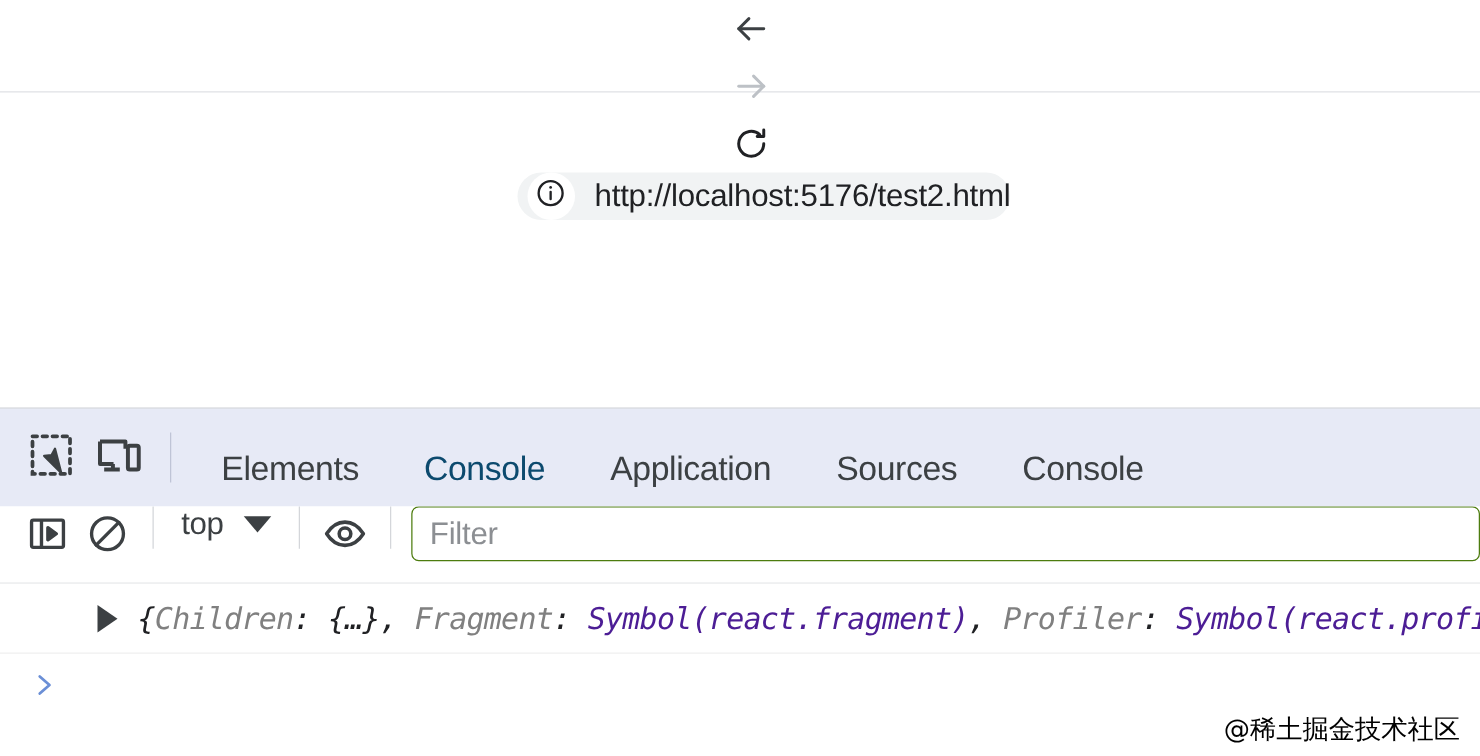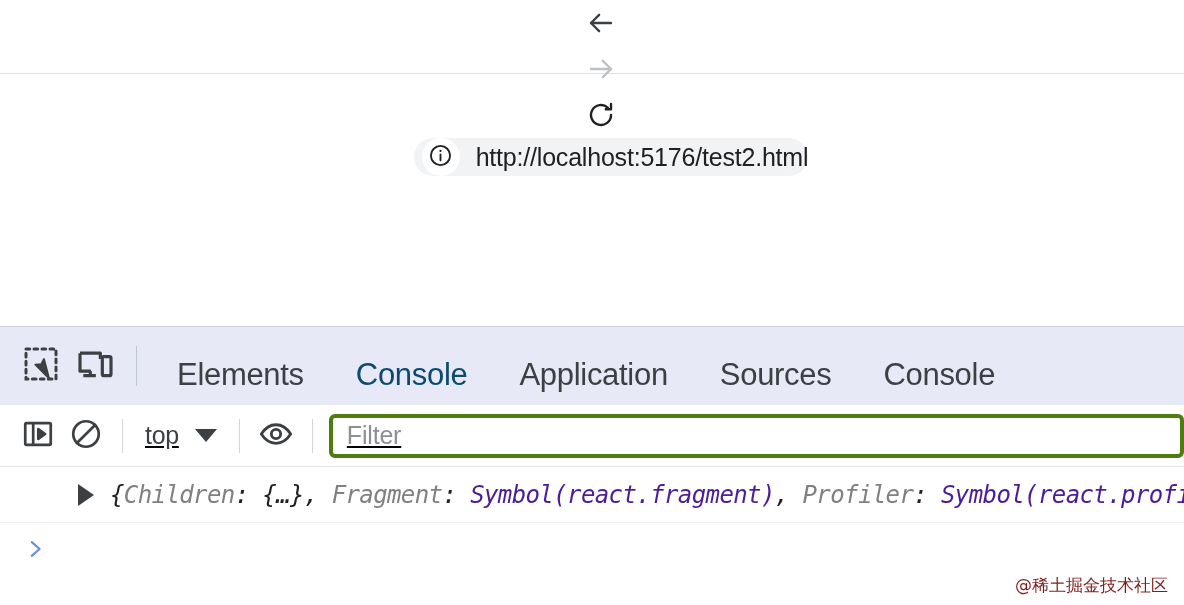--- a/index.html
+++ b/index.html
@@ -105,21 +105,21 @@
   }
   .dt-tool-icon:first-child { margin-left: 14px; }
   .dt-sep {
     width: 1px;
     height: 40px;
     background: #bfc4d6;
     margin: 0 14px;
     flex: 0 0 auto;
   }
   .dt-tab {
-    font-size: 31px;
+    font-size: 27px;
     color: #3c4043;
     padding: 0 26px;
     height: 78px;
     line-height: 78px;
     white-space: nowrap;
     flex: 0 0 auto;
     position: relative;
     letter-spacing: -0.3px;
     margin-top: 17px;
   }
@@ -134,25 +134,24 @@
     bottom: 0;
     height: 5px;
     background: #1a56d6;
   }
 
   
   .dt-console-toolbar {
     height: 62px;
     background: #ffffff;
     display: flex;
-    align-items: center;
+    align-items: flex-start;
     border-bottom: 1px solid #e3e5e8;
     box-sizing: border-box;
     overflow: hidden;
-    text-decoration: underline;
   }
   .ct-icon {
     width: 48px;
     height: 48px;
     display: flex;
     align-items: center;
     justify-content: center;
     flex: 0 0 auto;
   }
   .ct-icon.first { margin-left: 14px; }
@@ -177,21 +176,21 @@
   }
   .caret-down {
     width: 0; height: 0;
     border-left: 11px solid transparent;
     border-right: 11px solid transparent;
     border-top: 13px solid #3c4043;
   }
   .ct-filter {
     flex: 1 1 auto;
     height: 44px;
-    border: 4px solid #4d7c0f;
+    border: 1px solid #4d7c0f;
     border-radius: 6px;
     display: flex;
     align-items: center;
     padding: 0 14px;
     box-sizing: border-box;
     margin-left: 4px;
     min-width: 0;
   }
   .ct-filter-text {
     font-size: 25px;
@@ -246,22 +245,22 @@
     color: #6b8fd6;
     font-family: "Liberation Sans", sans-serif;
     font-weight: 400;
     line-height: 1;
   }
 
   .watermark {
     position: absolute;
     right: 16px;
     bottom: 8px;
-    font-size: 17px;
-    color: #7f1d1d;
+    font-size: 21px;
+    color: #000000;
     font-family: "DejaVu Sans", sans-serif;
     white-space: nowrap;
   }
 </style>
 </head>
 <body>
 
 <div class="browser-bar">
 
   <div class="nav-btn">

